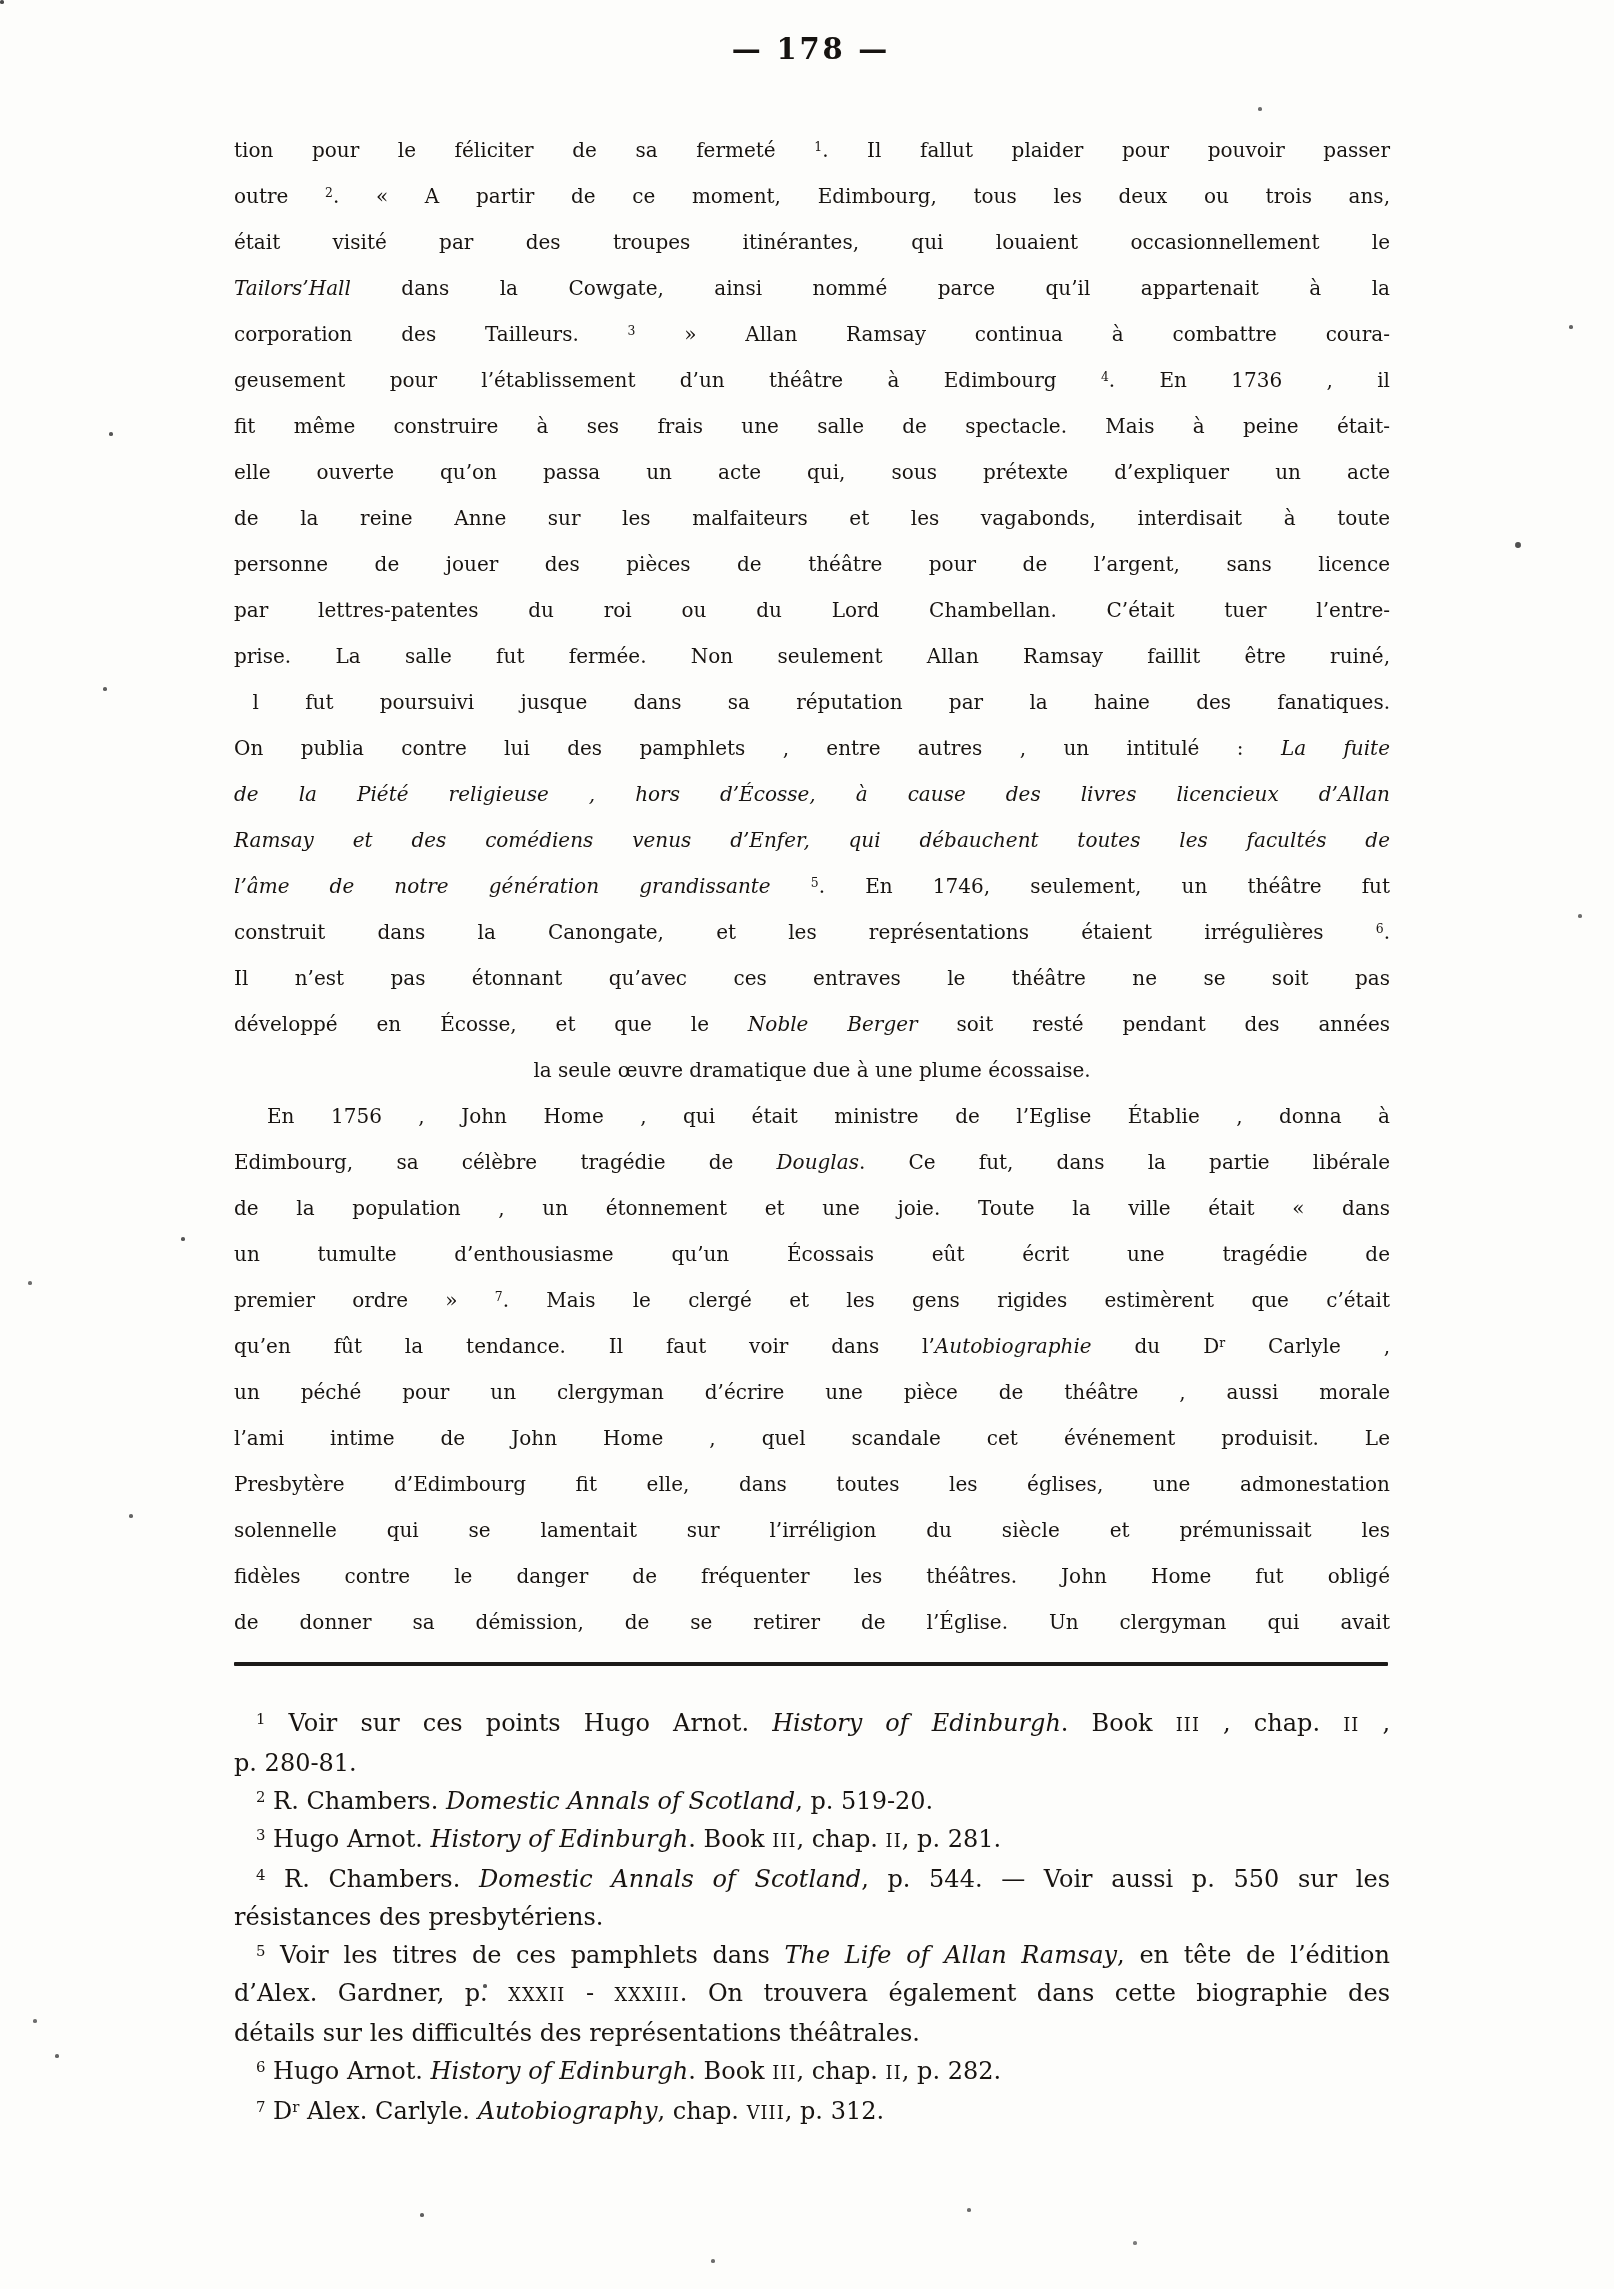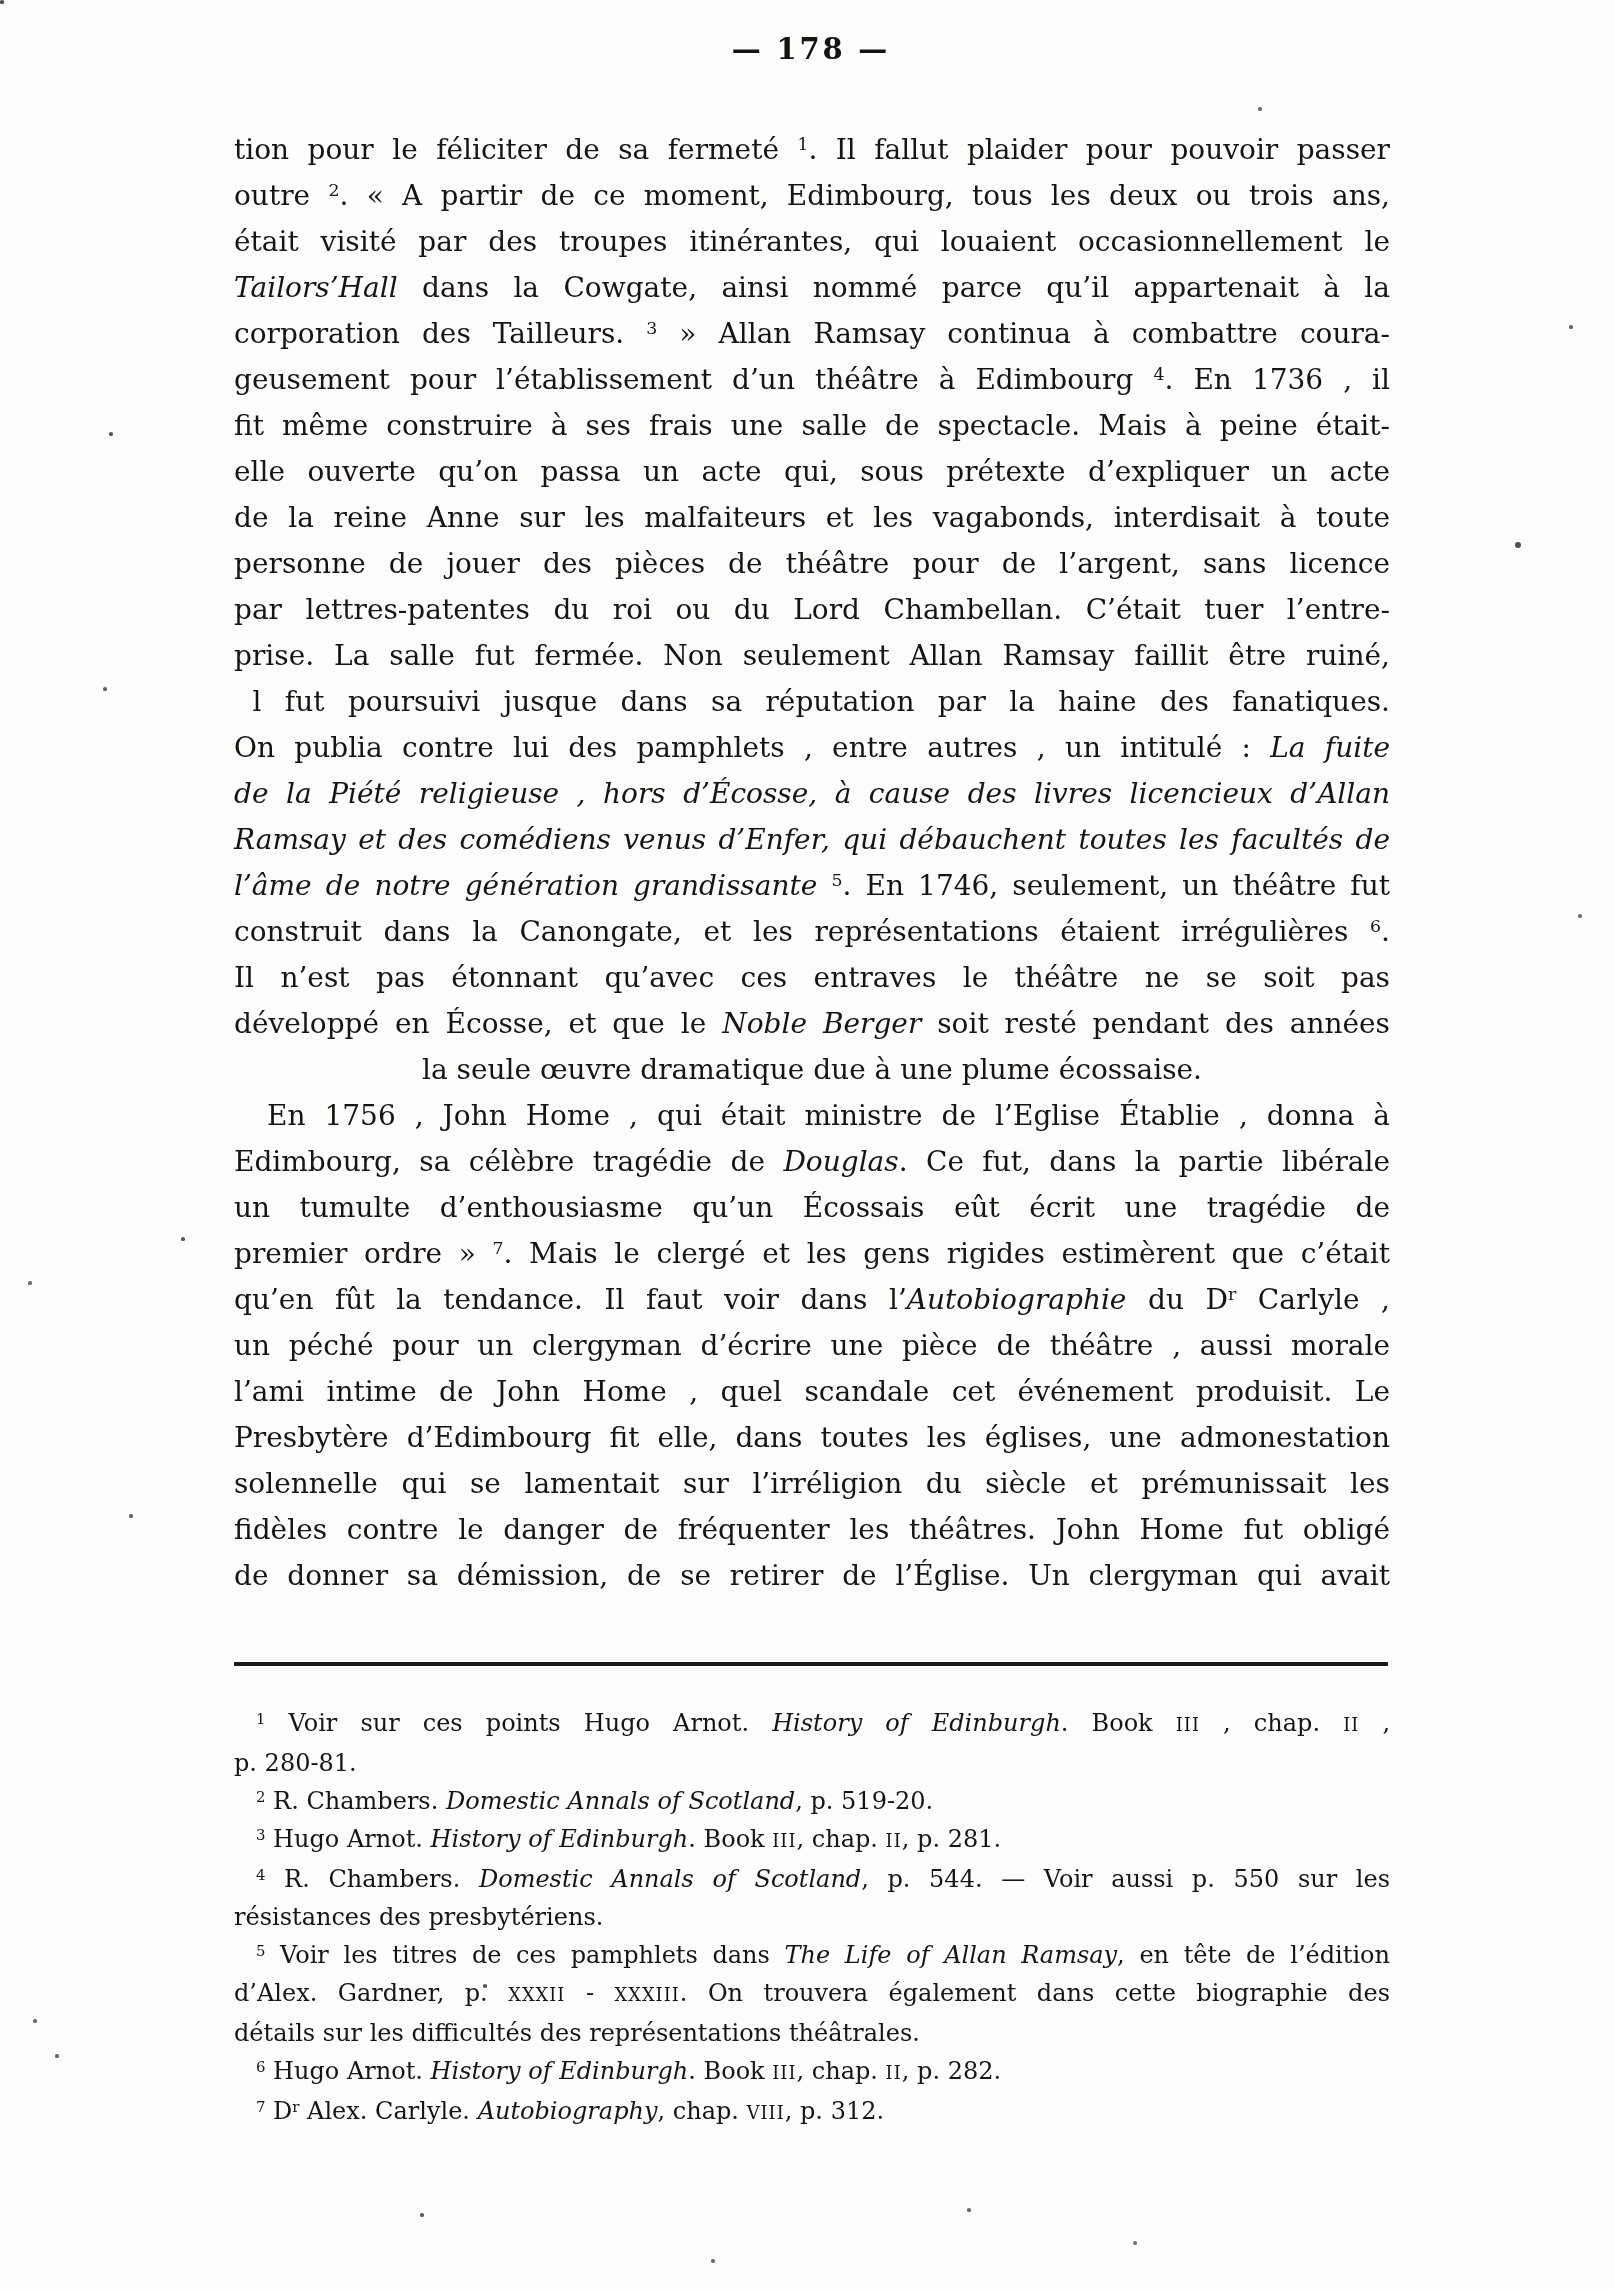--- a/index.html
+++ b/index.html
@@ -11,21 +11,21 @@
     color:#181411;
     overflow:hidden;
   }
   .page-number{
     position:absolute;left:234px;top:32px;width:1154px;
     text-align:center;font-size:29px;font-weight:bold;
     letter-spacing:2.8px;color:#161310;
   }
   .body-text{
     position:absolute;left:234px;top:127px;width:1156px;
-    font-size:28px;
+    font-size:20px;
   }
   .tline{
     line-height:46px;white-space:nowrap;
     text-align:center;
   }
   .tline.just{white-space:normal;text-align:justify;text-align-last:justify;}
   .footnote-rule{
     position:absolute;left:234px;top:1662px;width:1154px;height:3.7px;
     background:#1c1a18;border-radius:0.9px;
   }
@@ -85,20 +85,21 @@
       <div class="tline just"><span>On publia contre lui des pamphlets , entre autres , un intitulé : </span><span class="it">La fuite</span></div>
       <div class="tline just"><span class="it">de la Piété religieuse , hors d’Écosse, à cause des livres licencieux d’Allan</span></div>
       <div class="tline just"><span class="it">Ramsay et des comédiens venus d’Enfer, qui débauchent toutes les facultés de</span></div>
       <div class="tline just"><span class="it">l’âme de notre génération grandissante</span><span> </span><span class="sup">5</span><span>. En 1746, seulement, un théâtre fut</span></div>
       <div class="tline just"><span>construit dans la Canongate, et les représentations étaient irrégulières </span><span class="sup">6</span><span>.</span></div>
       <div class="tline just"><span>Il n’est pas étonnant qu’avec ces entraves le théâtre ne se soit pas</span></div>
       <div class="tline just"><span>développé en Écosse, et que le </span><span class="it">Noble Berger</span><span> soit resté pendant des années</span></div>
       <div class="tline"><span>la seule œuvre dramatique due à une plume écossaise.</span></div>
       <div class="tline just" style="text-indent: 33px;"><span>En 1756 , John Home , qui était ministre de l’Eglise Établie , donna à</span></div>
       <div class="tline just"><span>Edimbourg, sa célèbre tragédie de </span><span class="it">Douglas</span><span>. Ce fut, dans la partie libérale</span></div>
+      <div class="tline just"><span>de la population , un étonnement et une joie. Toute la ville était « dans</span></div>
       <div class="tline just"><span>un tumulte d’enthousiasme qu’un Écossais eût écrit une tragédie de</span></div>
       <div class="tline just"><span>premier ordre » </span><span class="sup">7</span><span>. Mais le clergé et les gens rigides estimèrent que c’était</span></div>
       <div class="tline just"><span>qu’en fût la tendance. Il faut voir dans l’</span><span class="it">Autobiographie</span><span> du D</span><span class="sup">r</span><span> Carlyle ,</span></div>
       <div class="tline just"><span>un péché pour un clergyman d’écrire une pièce de théâtre , aussi morale</span></div>
       <div class="tline just"><span>l’ami intime de John Home , quel scandale cet événement produisit. Le</span></div>
       <div class="tline just"><span>Presbytère d’Edimbourg fit elle, dans toutes les églises, une admonestation</span></div>
       <div class="tline just"><span>solennelle qui se lamentait sur l’irréligion du siècle et prémunissait les</span></div>
       <div class="tline just"><span>fidèles contre le danger de fréquenter les théâtres. John Home fut obligé</span></div>
       <div class="tline just"><span>de donner sa démission, de se retirer de l’Église. Un clergyman qui avait</span></div>
     </div>

